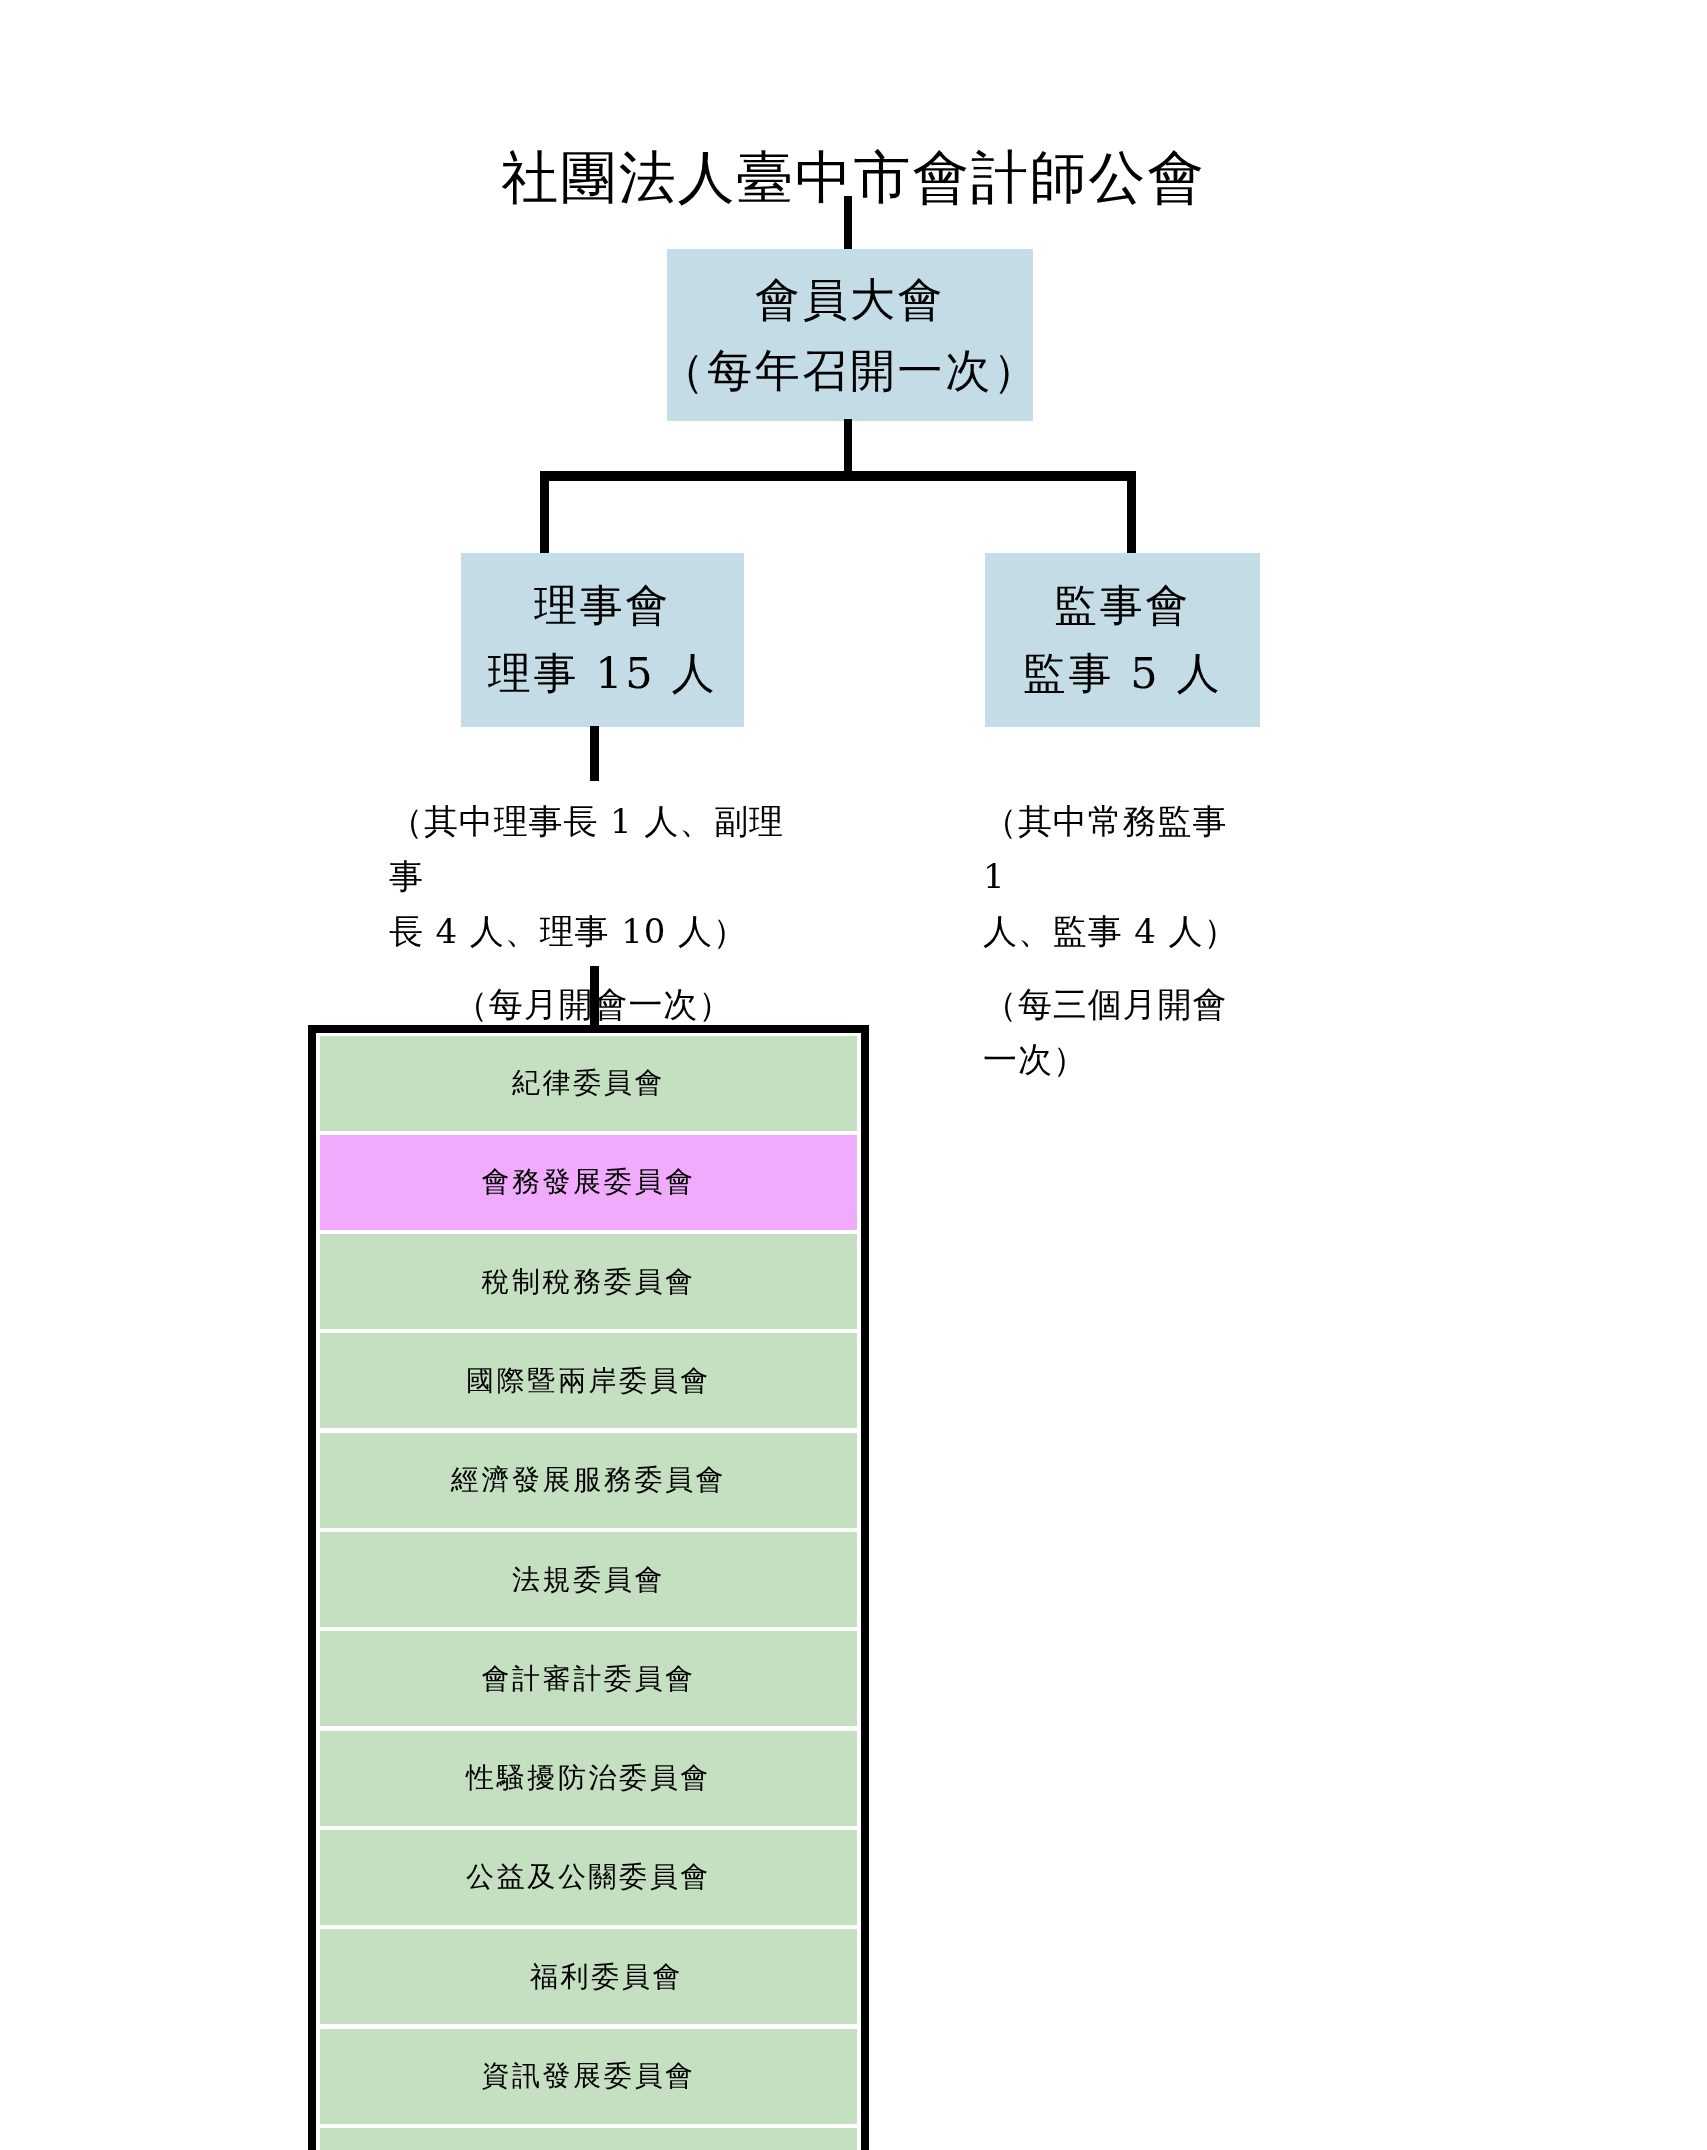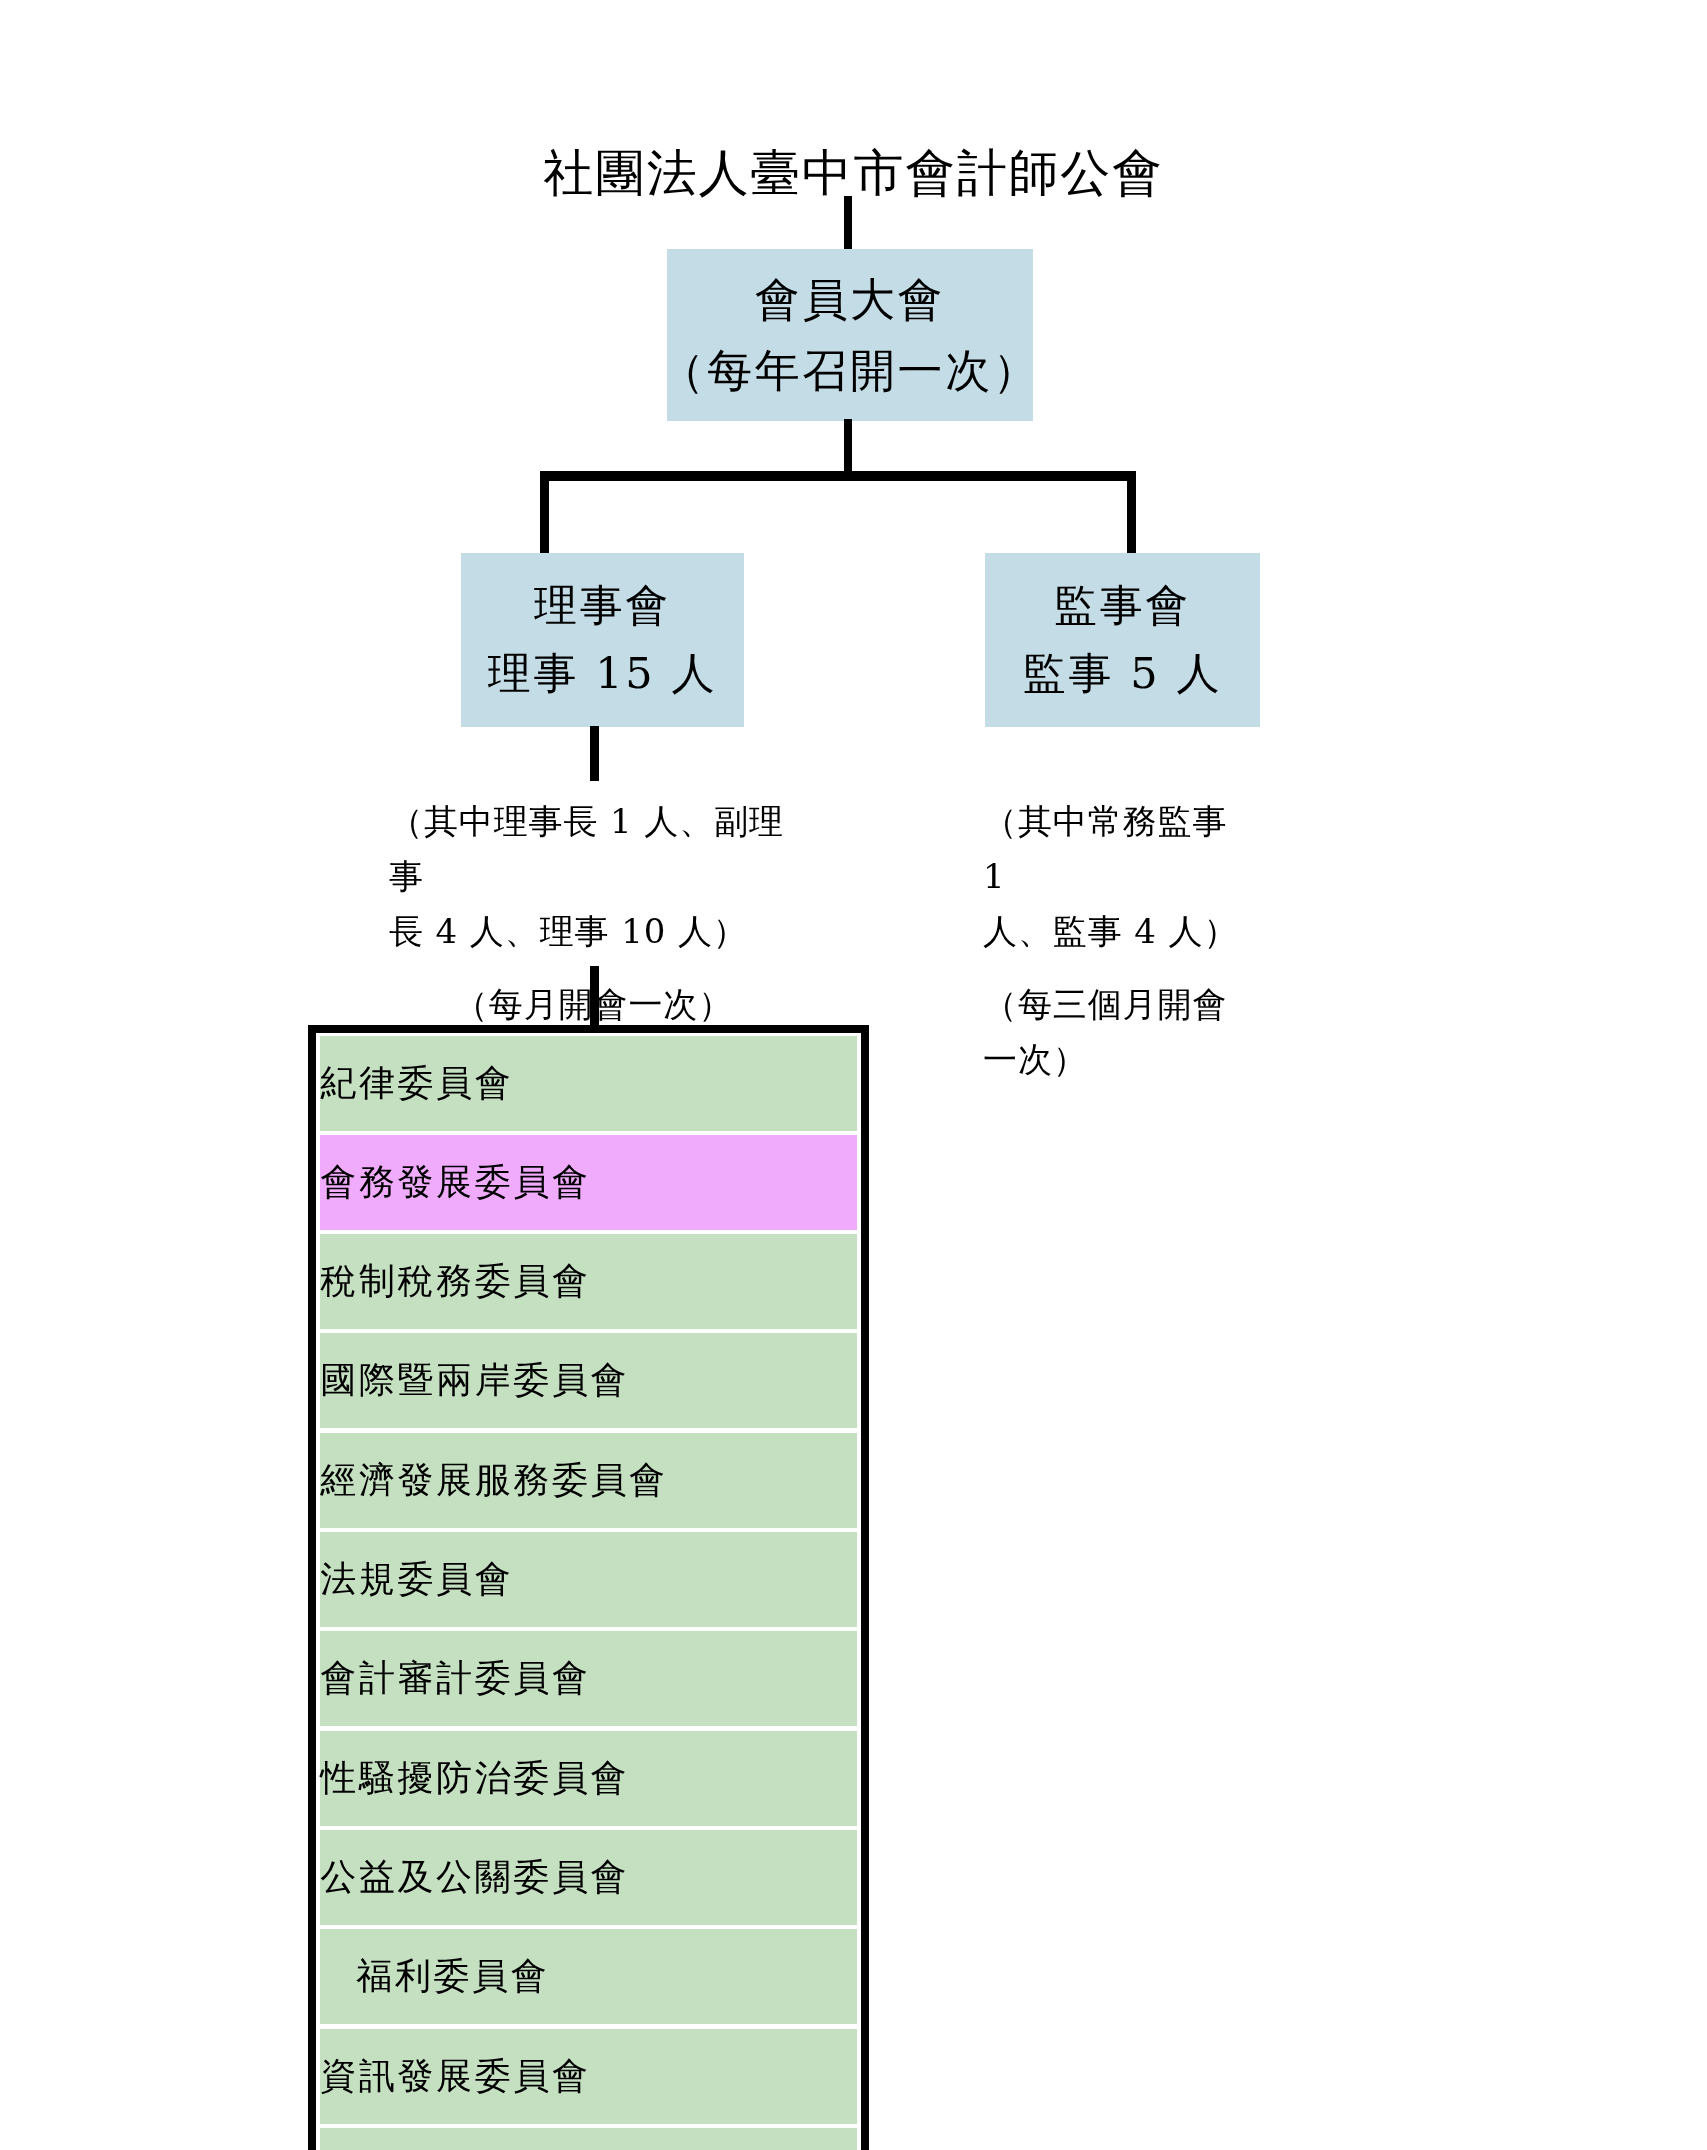--- a/index.html
+++ b/index.html
@@ -12,21 +12,21 @@
   }
   .canvas{position:absolute;left:0;top:0;width:1707px;height:2414px;}
 
   
   .abs{position:absolute;}
 
   
   #org-title{
     left:0;top:142px;width:1707px;
     text-align:center;
-    font-size:50px;
+    font-size:57px;
     line-height:1.25;
     letter-spacing:1.7px;
     white-space:nowrap;
   }
 
   
   .node-box{
     background:#c3dce6;
     display:flex;
     flex-direction:column;
@@ -95,21 +95,22 @@
     display:flex;
     flex-direction:column;
     justify-content:flex-start;
   }
   .committee-row{
     background:#c4e0c0;
     height:95px;
     margin-bottom:4.3px;
     display:flex;
     align-items:center;
-    font-size:36px;
+    justify-content:center;
+    font-size:28px;
     letter-spacing:2.6px;
     white-space:nowrap;
   }
   .committee-row:last-child{margin-bottom:0;}
 </style>
 </head>
 <body style="background: rgb(255, 255, 255); color: rgb(0, 0, 0);">
 
 <div class="canvas">
 

